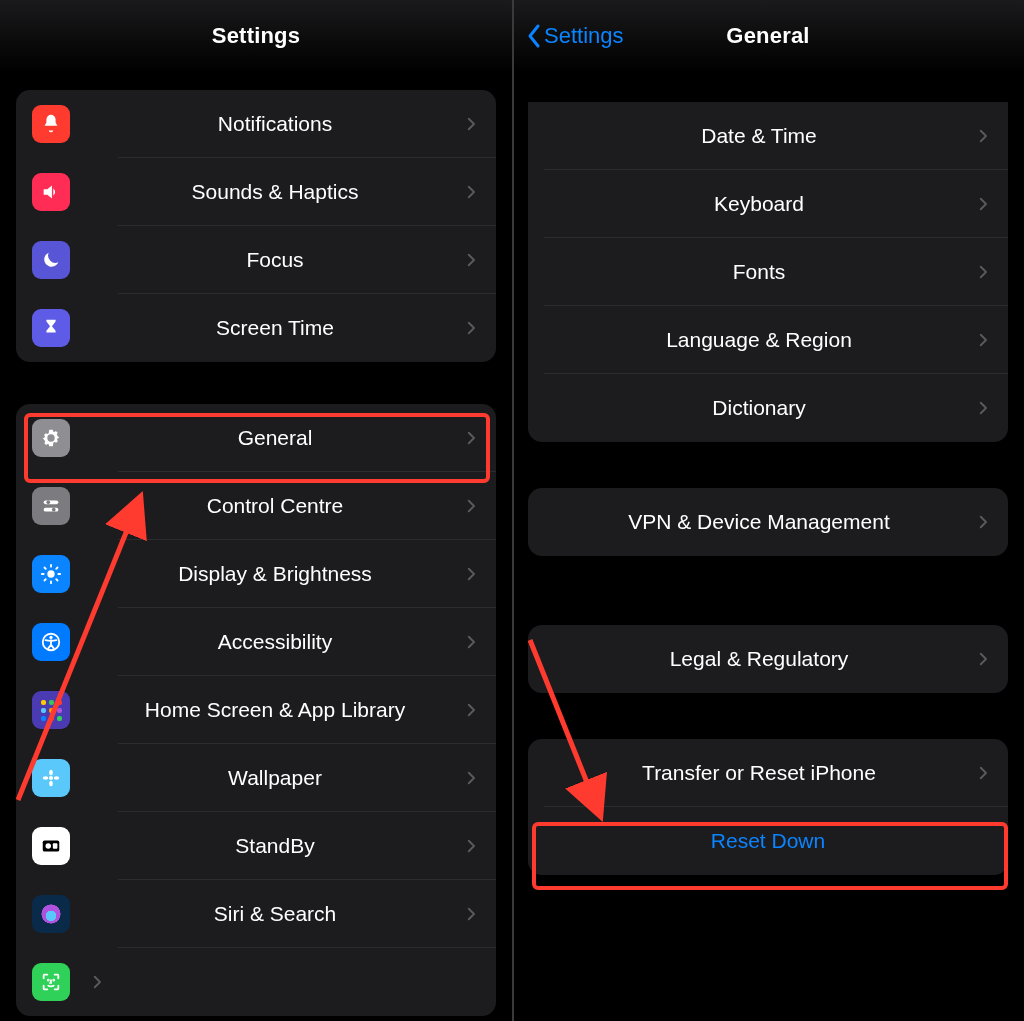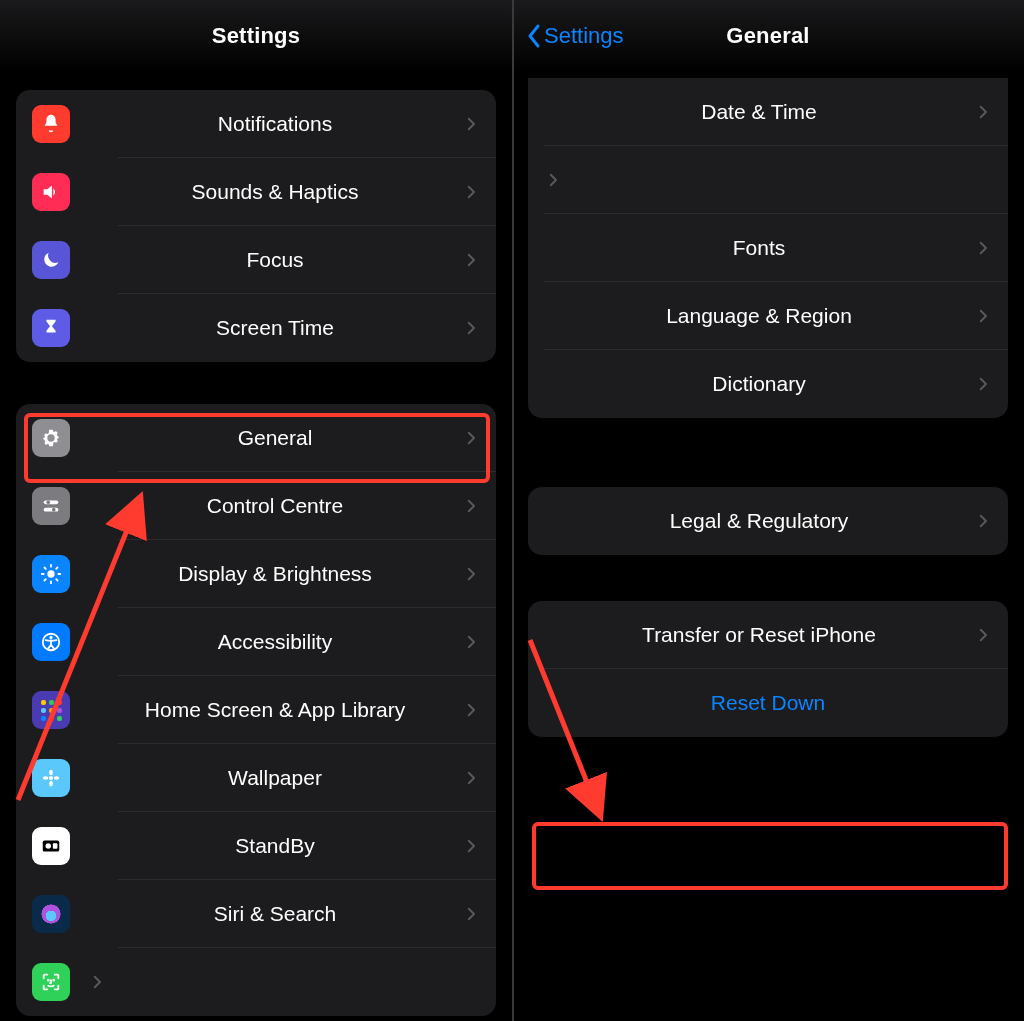--- a/index.html
+++ b/index.html
@@ -376,29 +376,30 @@
             <path d="M12 3 4 13l8 10" stroke="#0a84ff" stroke-width="3" fill="none" stroke-linecap="round" stroke-linejoin="round"></path>
           </svg>
         <span>Settings</span>
       </div>
       <div class="nav-title">General</div>
     </div>
 
     <div class="scroll" style="margin-top:-16px;">
 
 
-      <div class="group" style="margin-top:22px;">
+      <div class="group" style="margin-top:46px;">
         <div class="row">
           <div class="label">Date &amp; Time</div>
           <svg class="chevron" viewBox="0 0 24 24">
               <path d="M9 5l7 7-7 7"></path>
             </svg>
           <div class="sep"></div>
         </div>
         <div class="row">
+          <div class="label">Keyboard</div>
           <svg class="chevron" viewBox="0 0 24 24">
               <path d="M9 5l7 7-7 7"></path>
             </svg>
           <div class="sep"></div>
         </div>
         <div class="row">
           <div class="label">Fonts</div>
           <svg class="chevron" viewBox="0 0 24 24">
               <path d="M9 5l7 7-7 7"></path>
             </svg>
@@ -413,20 +414,29 @@
         </div>
         <div class="row">
           <div class="label">Dictionary</div>
           <svg class="chevron" viewBox="0 0 24 24">
               <path d="M9 5l7 7-7 7"></path>
             </svg>
 
         </div>
       </div>
 
+      <div class="group" style="margin-top:46px;">
+        <div class="row">
+          <div class="label">VPN &amp; Device Management</div>
+          <svg class="chevron" viewBox="0 0 24 24">
+              <path d="M9 5l7 7-7 7"></path>
+            </svg>
+
+        </div>
+      </div>
 
       <div class="group" style="margin-top:69px;">
         <div class="row">
           <div class="label">Legal &amp; Regulatory</div>
           <svg class="chevron" viewBox="0 0 24 24">
               <path d="M9 5l7 7-7 7"></path>
             </svg>
 
         </div>
       </div>

